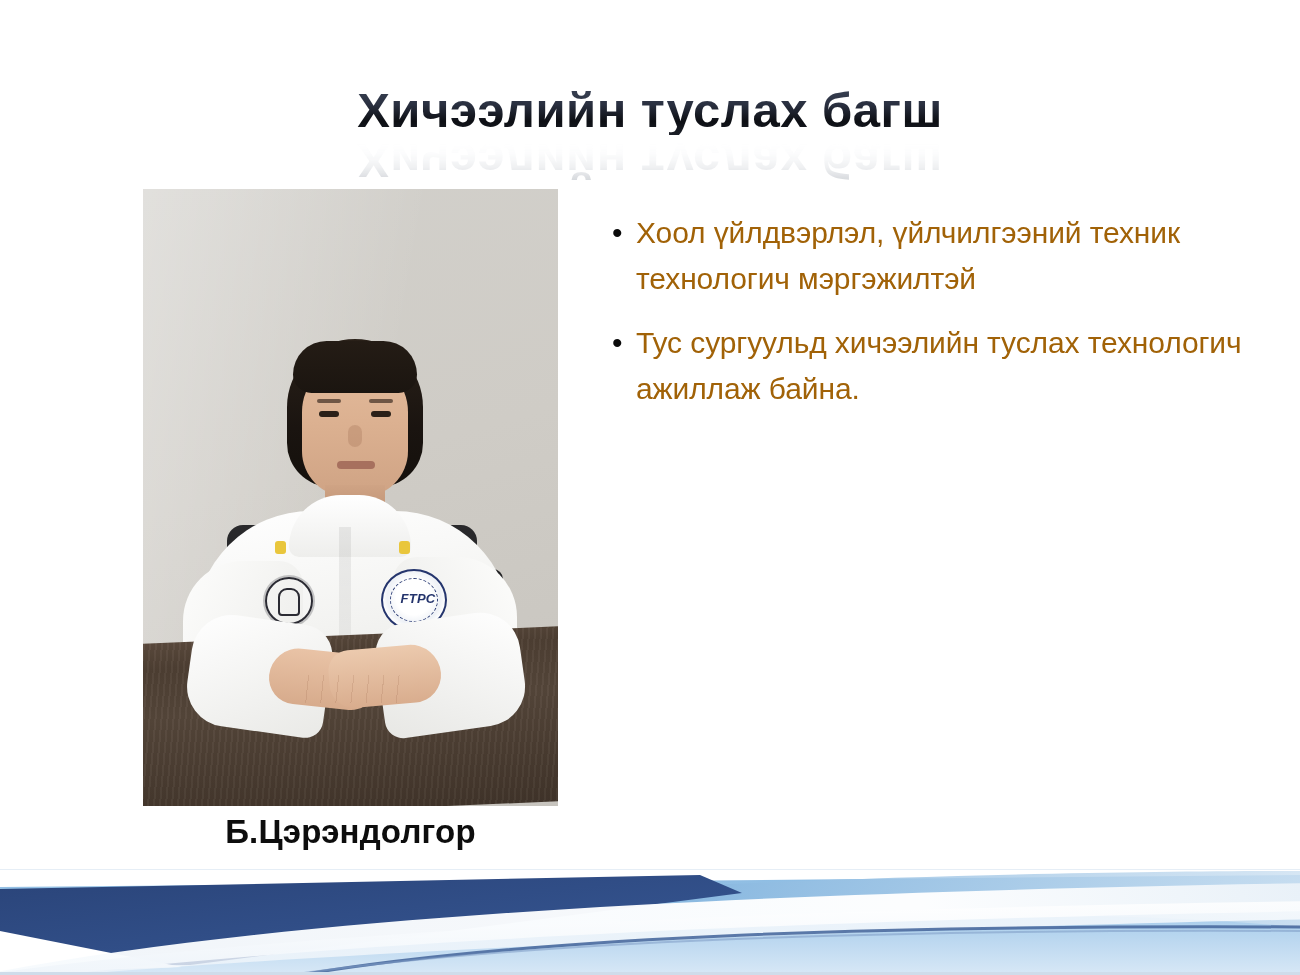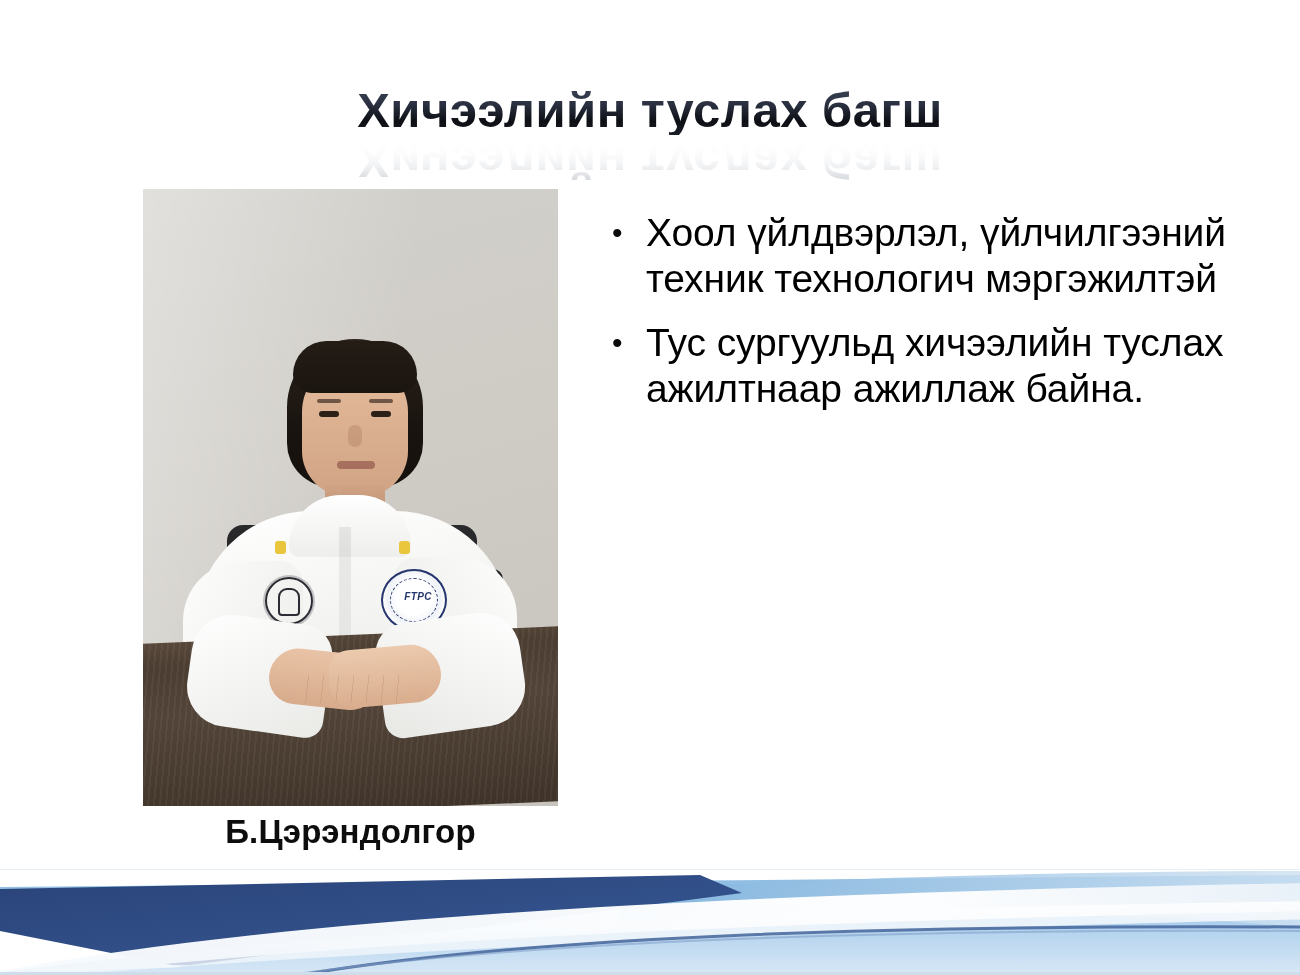--- a/index.html
+++ b/index.html
@@ -90,21 +90,21 @@
   }
   .ph-badge-left:before{content:"";position:absolute;left:11px;top:9px;width:18px;height:24px;
     border:2px solid #2b2b33;border-radius:9px 9px 4px 4px;}
   .ph-badge-right{
     position:absolute;left:238px;top:380px;width:62px;height:58px;border-radius:50%;
     background:radial-gradient(circle at 50% 45%,#ffffff 40%,#eef1f6 60%,#ffffff 72%);
     border:2px solid #25356d;
   }
   .ph-badge-right .ftpc{
     position:absolute;left:8px;right:0;top:20px;text-align:center;
-    font-size:10px;font-weight:bold;font-style:italic;color:#24346c;letter-spacing:.3px;
+    font-size:13px;font-weight:bold;font-style:italic;color:#24346c;letter-spacing:.3px;
   }
   .ph-badge-right:before{content:"";position:absolute;left:7px;top:7px;right:7px;bottom:7px;
     border:1px dashed #2b3c74;border-radius:50%;}
   .ph-nametag{
     position:absolute;left:232px;top:442px;width:78px;text-align:center;
     font-size:8px;font-weight:bold;color:#283a72;letter-spacing:-.2px;white-space:nowrap;
   }
   .ph-pocketline{position:absolute;left:238px;top:458px;width:72px;height:6px;
     border-top:1px solid rgba(80,80,80,.35);}
   
@@ -162,23 +162,22 @@
   .bullet{
     position:relative;display:flex;align-items:flex-start;
     margin-bottom:18px;
   }
   .bullet .dot{
     flex:0 0 auto;width:24px;
     font-size:30px;line-height:46px;color:#0a0a0a;text-align:left;
   }
   .bullet .btext{
     flex:1 1 auto;
-    font-size:39px;line-height:46px;color:#000000;
+    font-size:30px;line-height:46px;color:#a16207;
     letter-spacing:-.1px;
-    margin-left:10px;
   }
 
   
   .footer{
     position:absolute;left:0;top:869px;width:1300px;height:106px;overflow:hidden;
   }
 </style>
 </head>
 <body>
 
@@ -231,21 +230,21 @@
 
   <div class="caption">Б.Цэрэндолгор</div>
 
   <div class="bullets">
     <div class="bullet">
       <span class="dot">•</span>
       <span class="btext">Хоол үйлдвэрлэл, үйлчилгээний техник технологич мэргэжилтэй</span>
     </div>
     <div class="bullet">
       <span class="dot">•</span>
-      <span class="btext">Тус сургуульд хичээлийн туслах ажилтнаар ажиллаж байна.</span>
+      <span class="btext">Тус сургуульд хичээлийн туслах технологич ажиллаж байна.</span>
     </div>
   </div>
 
   <div class="footer">
     <svg width="1300" height="106" viewBox="0 0 1300 106" preserveAspectRatio="none">
       <defs>
         <linearGradient id="gSky" x1="0" y1="0" x2="0" y2="1">
           <stop offset="0%" stop-color="#8bbbe2"></stop>
           <stop offset="55%" stop-color="#b3d3ee"></stop>
           <stop offset="100%" stop-color="#d8e8f6"></stop>

